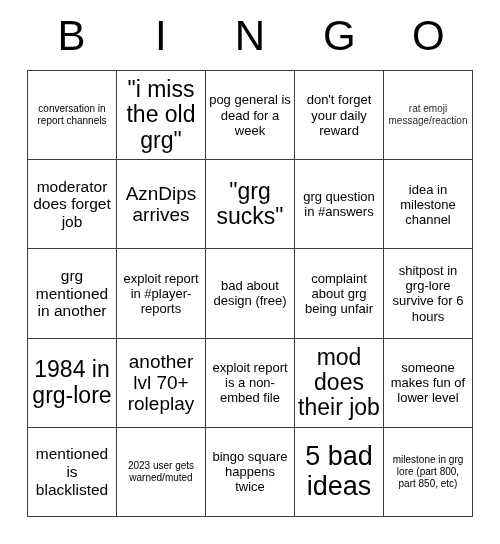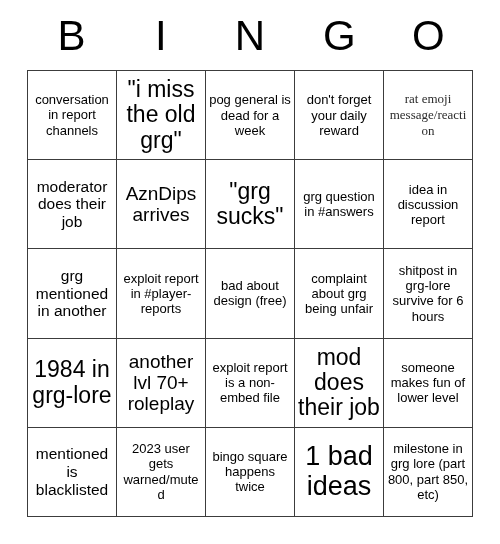--- a/index.html
+++ b/index.html
@@ -66,22 +66,22 @@
   }
   .cell-text {
     display: block;
     width: 100%;
     line-height: 1.12;
     word-wrap: break-word;
     overflow-wrap: break-word;
     hyphens: none;
   }
   
-  .fs-xs  .cell-text { font-size: 13px;  line-height: 1.22; color: #2b2b2b; font-family: Liberation Serif, serif; }
-  .fs-s   .cell-text { font-size: 13px; line-height: 1.20; }
+  .fs-xs  .cell-text { font-size: 10px;  line-height: 1.22; color: #2b2b2b; }
+  .fs-s   .cell-text { font-size: 10px; line-height: 1.20; }
   .fs-m   .cell-text { font-size: 13px; line-height: 1.16; }
   .fs-l   .cell-text { font-size: 15.5px; line-height: 1.14; }
   .fs-xl  .cell-text { font-size: 19px; line-height: 1.12; }
   .fs-xxl .cell-text { font-size: 23px; line-height: 1.10; }
   .fs-xxxl .cell-text { font-size: 27px; line-height: 1.10; }
 </style>
 </head>
 <body>
 
 <div class="card">
@@ -104,33 +104,33 @@
       <div class="cell fs-m">
         <span class="cell-text">pog general is dead for a week</span>
       </div>
       <div class="cell fs-m">
         <span class="cell-text">don't forget your daily reward</span>
       </div>
       <div class="cell fs-xs">
         <span class="cell-text">rat emoji message/reaction</span>
       </div>
       <div class="cell fs-l">
-        <span class="cell-text">moderator does their job</span>
+        <span class="cell-text">moderator does forget job</span>
       </div>
       <div class="cell fs-xl">
         <span class="cell-text">AznDips arrives</span>
       </div>
       <div class="cell fs-xxl">
         <span class="cell-text">"grg sucks"</span>
       </div>
       <div class="cell fs-m">
         <span class="cell-text">grg question in #answers</span>
       </div>
       <div class="cell fs-m">
-        <span class="cell-text">idea in discussion report</span>
+        <span class="cell-text">idea in milestone channel</span>
       </div>
       <div class="cell fs-l">
         <span class="cell-text">grg mentioned in another</span>
       </div>
       <div class="cell fs-m">
         <span class="cell-text">exploit report in #player-reports</span>
       </div>
       <div class="cell fs-m">
         <span class="cell-text">bad about design (free)</span>
       </div>
@@ -158,20 +158,20 @@
       <div class="cell fs-l">
         <span class="cell-text">mentioned is blacklisted</span>
       </div>
       <div class="cell fs-s">
         <span class="cell-text">2023 user gets warned/muted</span>
       </div>
       <div class="cell fs-m">
         <span class="cell-text">bingo square happens twice</span>
       </div>
       <div class="cell fs-xxxl">
-        <span class="cell-text">1 bad ideas</span>
+        <span class="cell-text">5 bad ideas</span>
       </div>
       <div class="cell fs-s">
         <span class="cell-text">milestone in grg lore (part 800, part 850, etc)</span>
       </div>
     </div>
 
 </div>
 
 </body></html>

